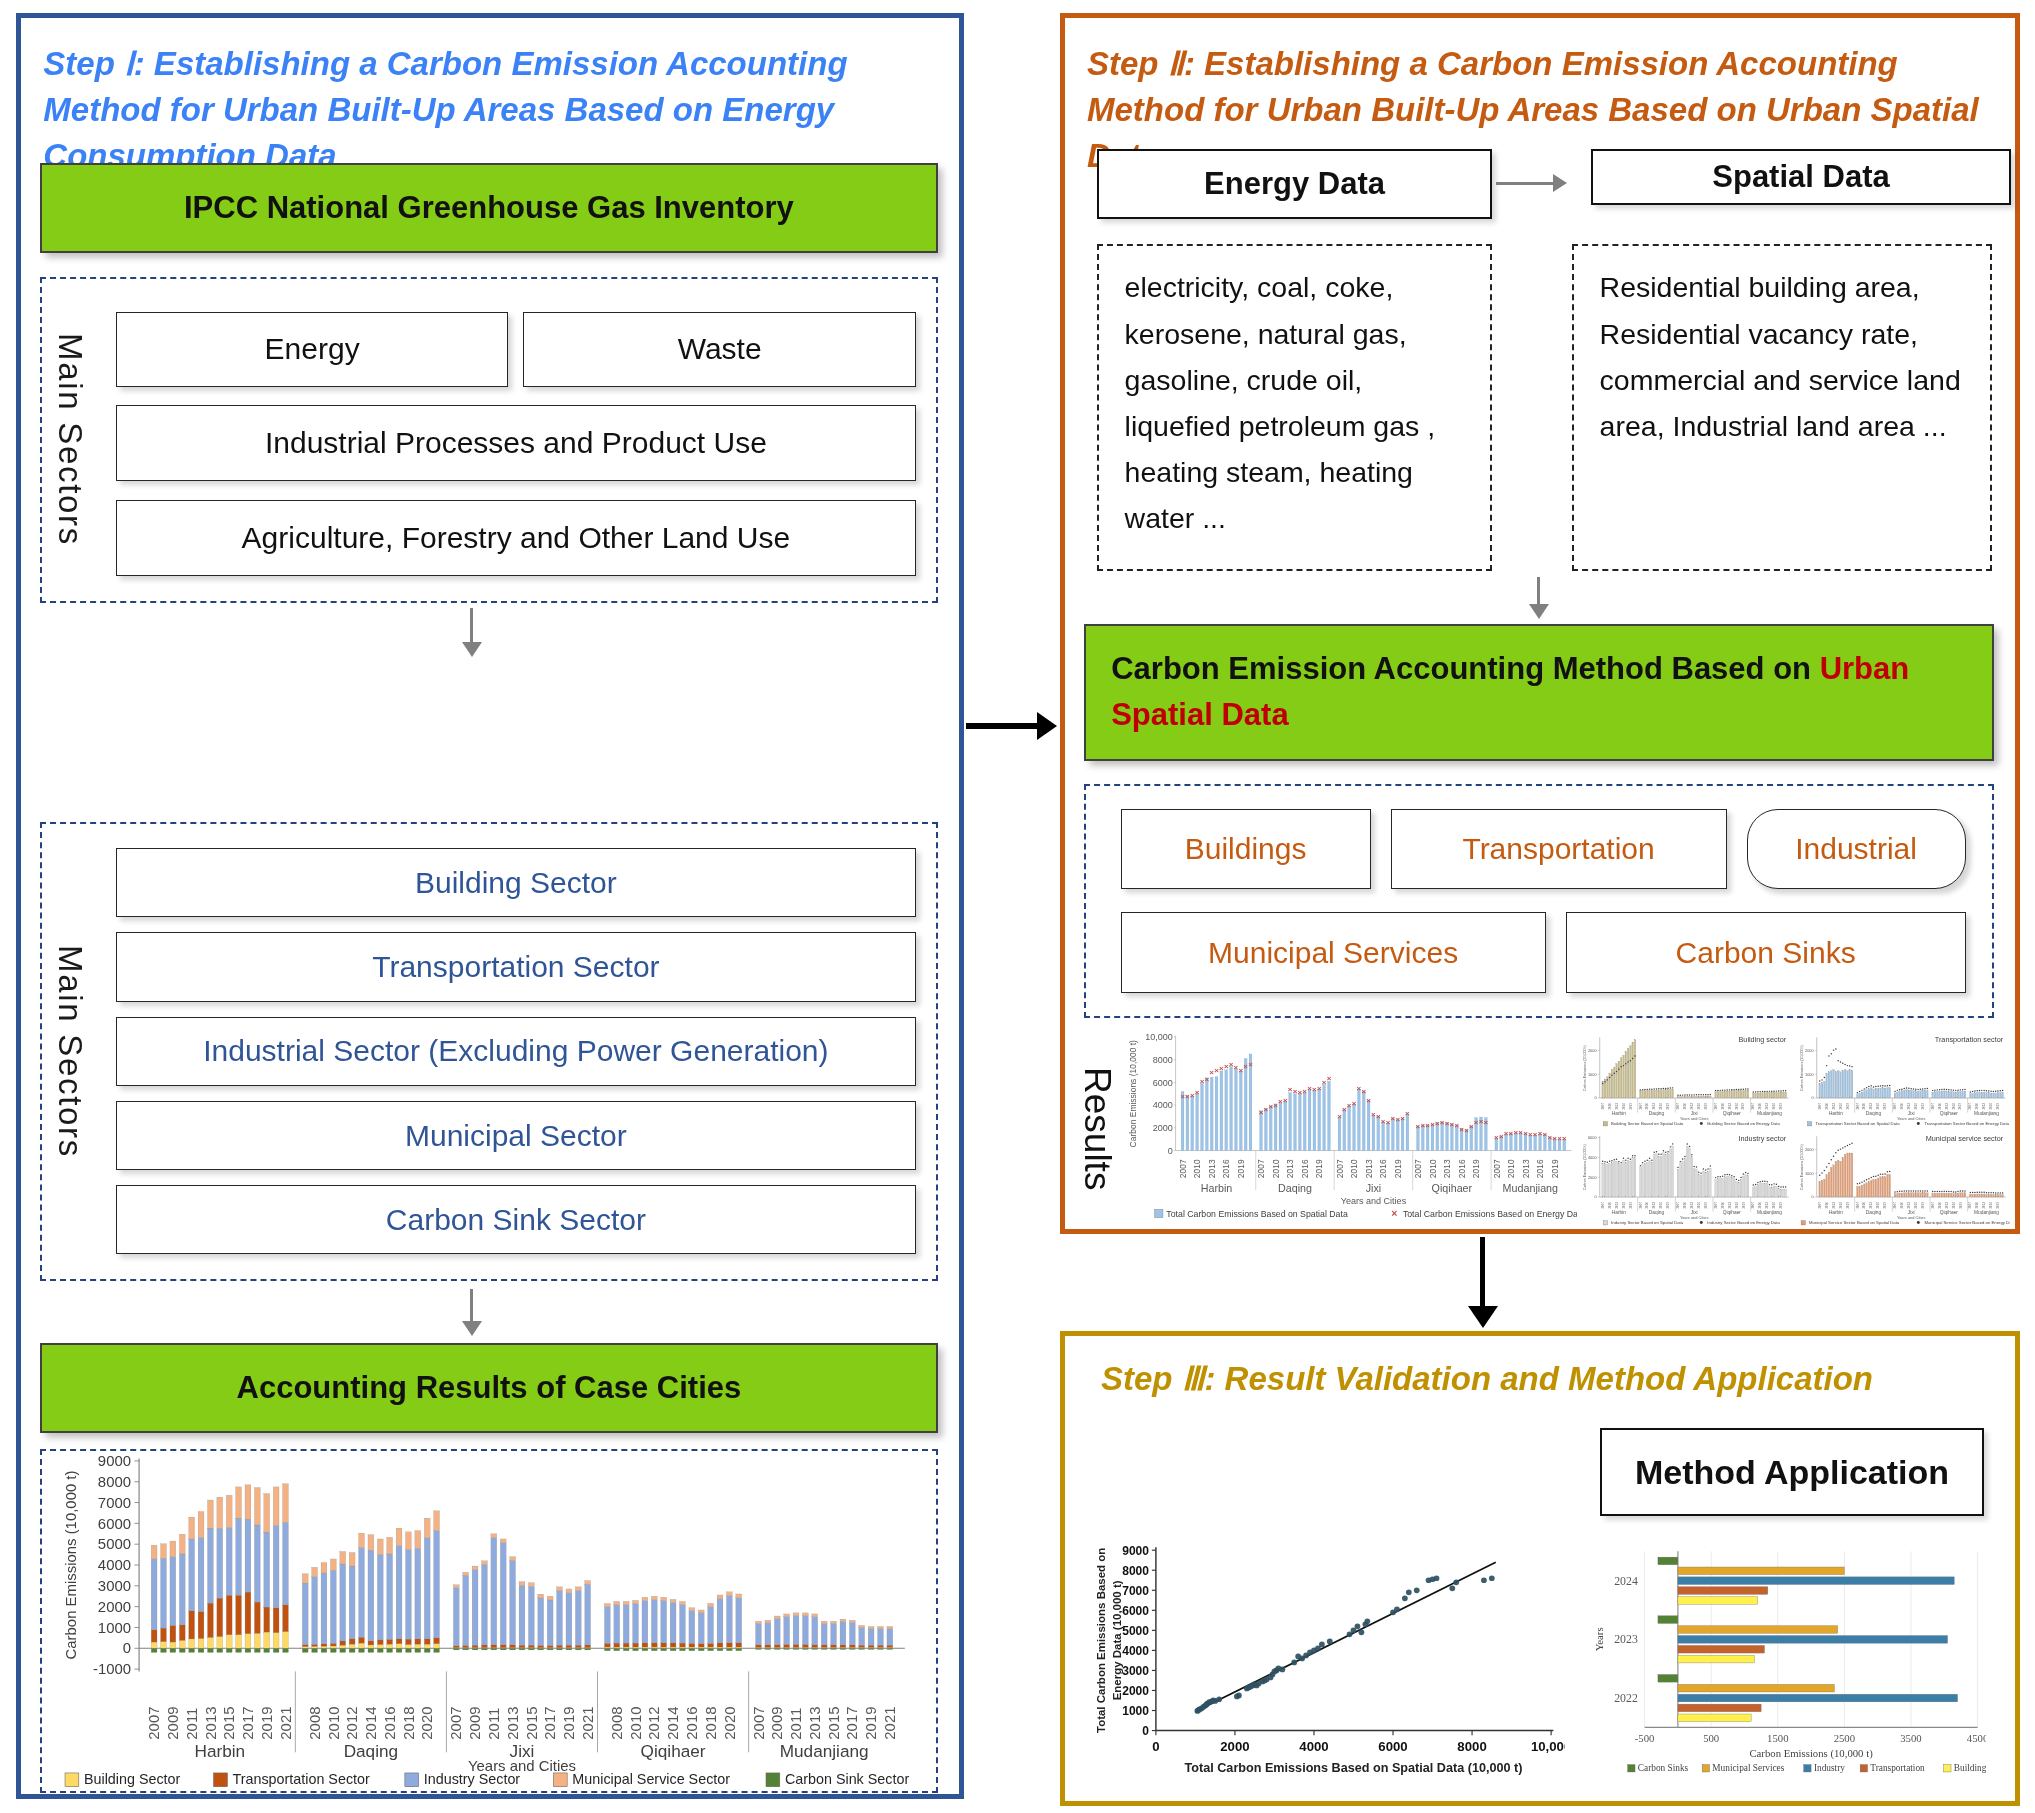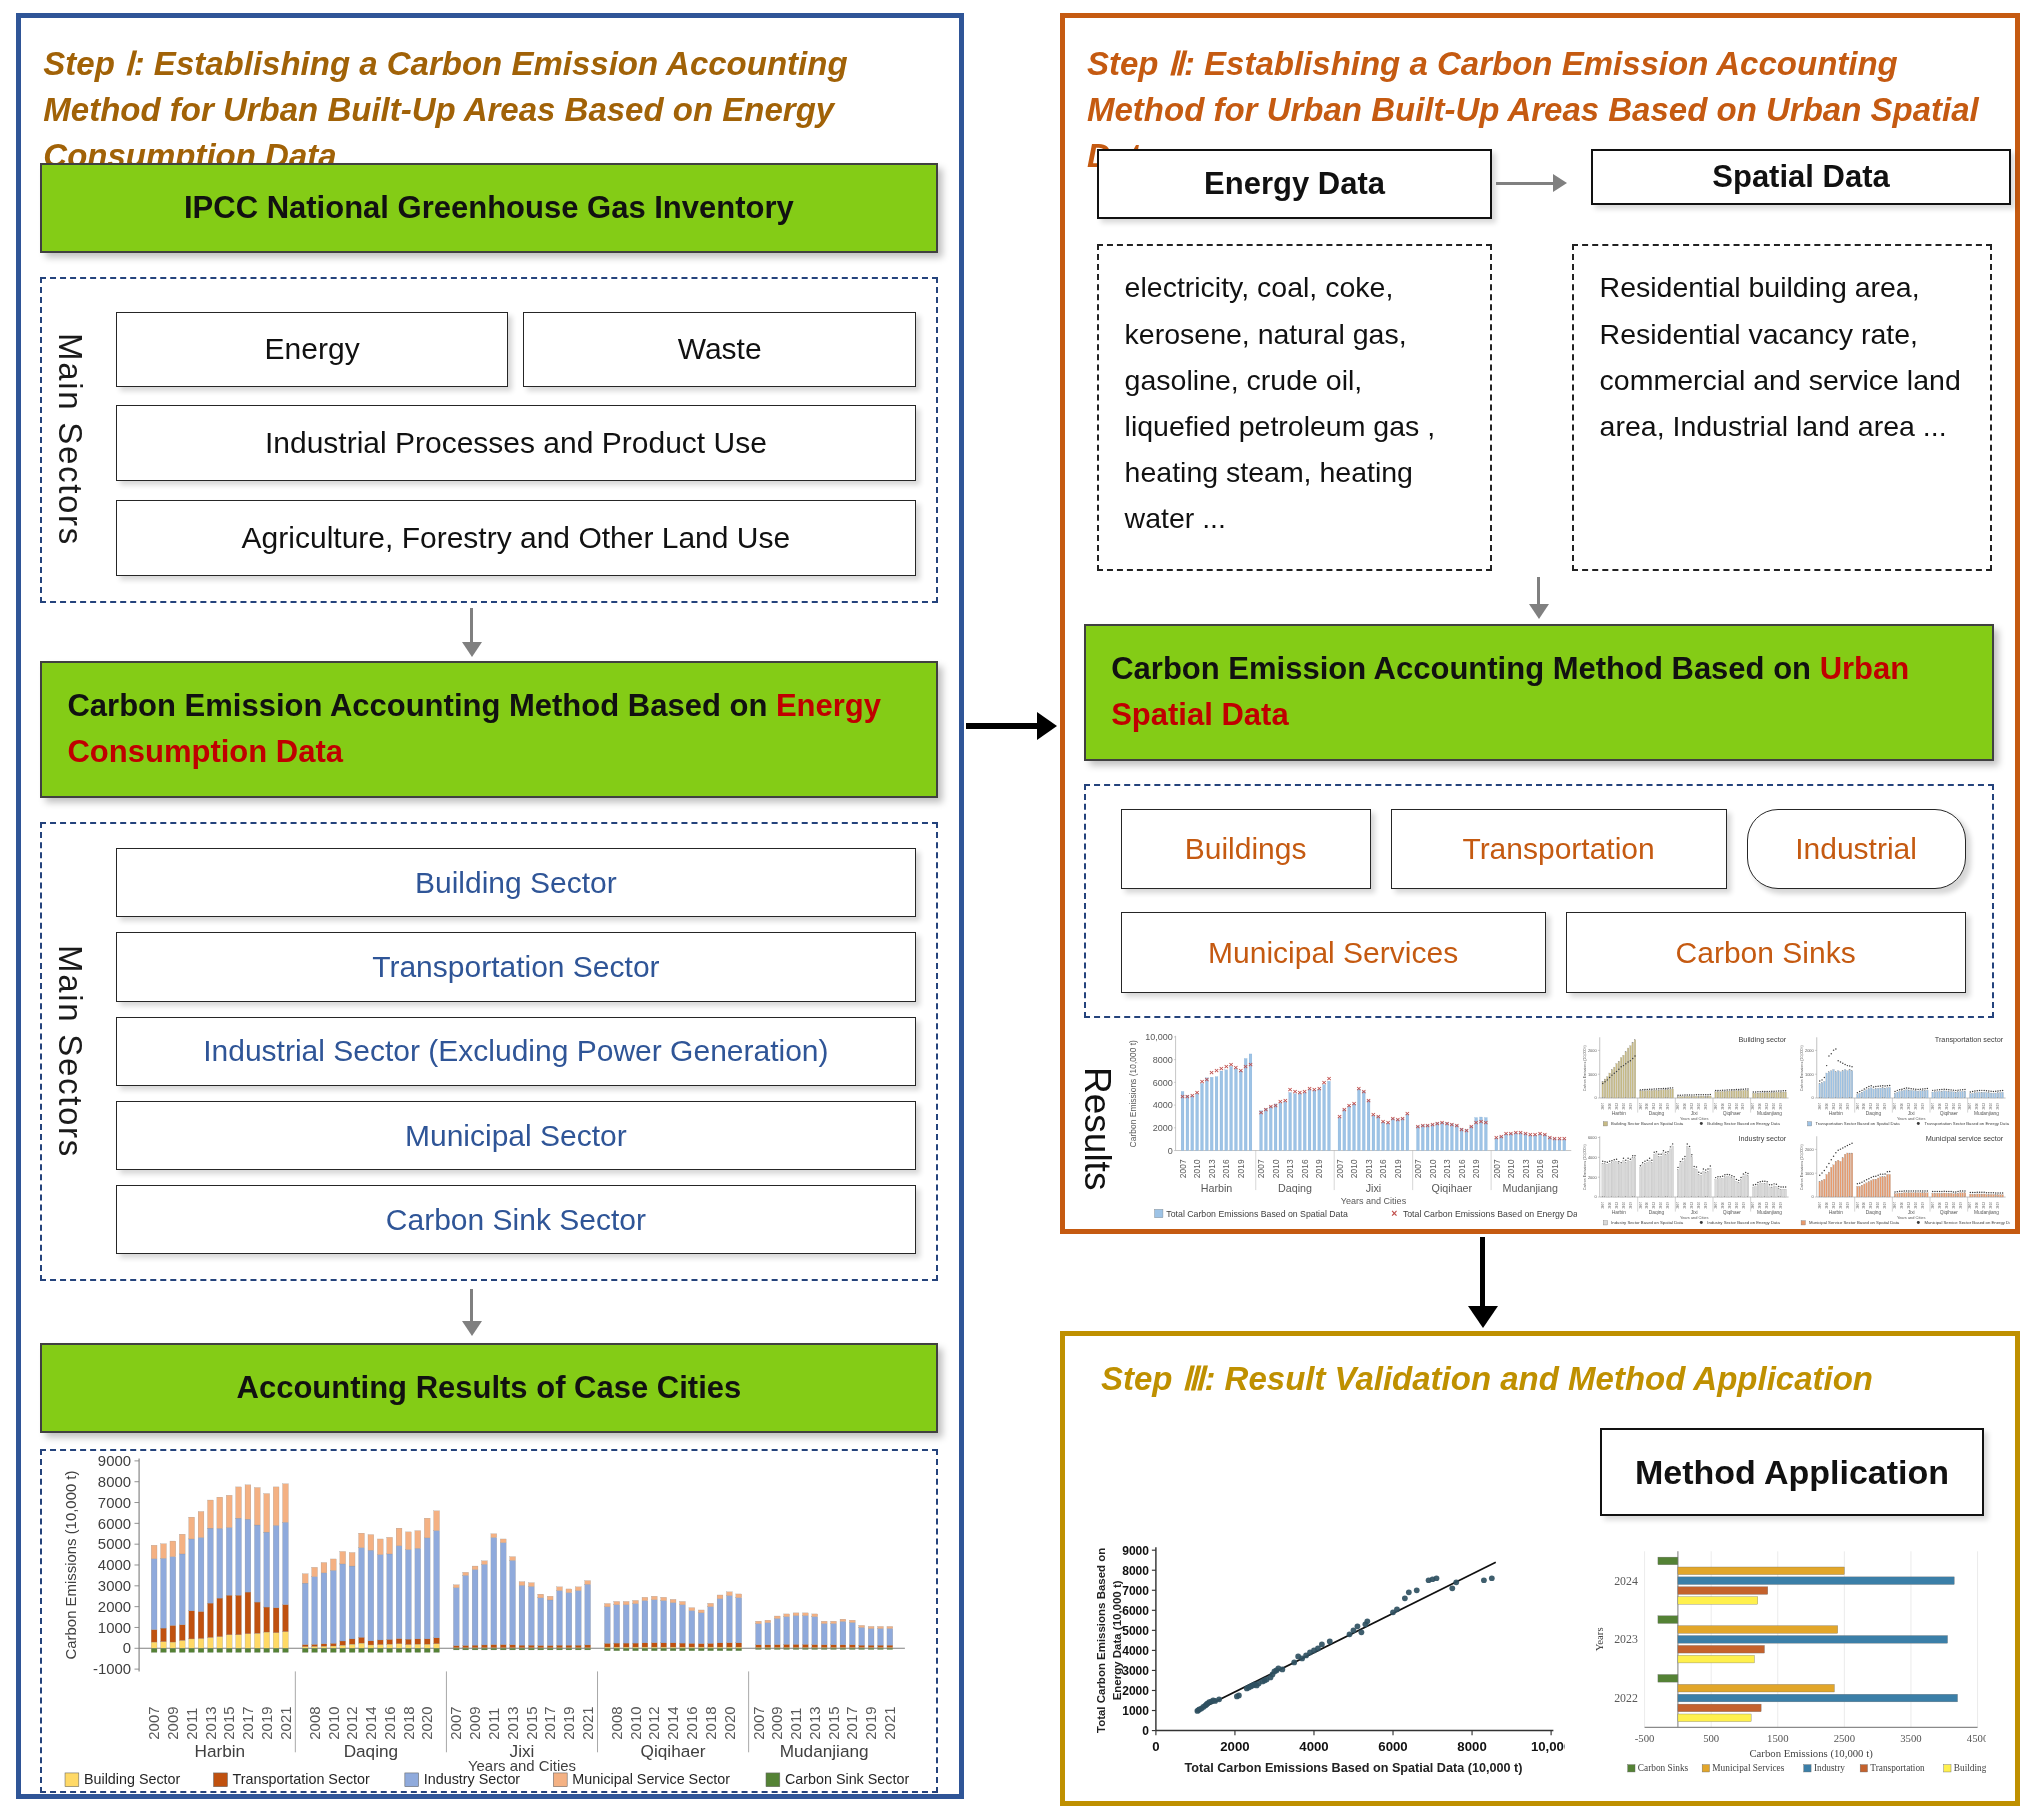--- a/index.html
+++ b/index.html
@@ -4,21 +4,21 @@
 <style>
   html,body{margin:0;padding:0;background:#fff;}
   #root{position:relative;width:2035px;height:1814px;background:#fff;
         font-family:"Liberation Sans",sans-serif;color:#111;overflow:hidden;}
   .panel{position:absolute;background:#fff;box-sizing:border-box;}
   #step1{left:16.3px;top:12.8px;width:948px;height:1786px;border:5.8px solid #2F5597;}
   #step2{left:1060px;top:12.8px;width:960px;height:1221px;border:5.8px solid #C55A11;}
   #step3{left:1060px;top:1331px;width:960px;height:475px;border:5.8px solid #BF9000;}
   .ptitle{position:absolute;top:23px;left:22px;right:22px;font-size:33px;font-weight:bold;
           font-style:italic;line-height:1.4;margin:0;}
-  #step1 .ptitle{color:#a16207;}
+  #step1 .ptitle{color:#3b82f6;}
   #step2 .ptitle{color:#C55A11;}
   #step3 .ptitle{color:#BF9000;top:20px;left:36px;}
   .graybox{position:absolute;background:#84cc16;border:2.3px solid #404040;
            box-shadow:5.2px 5.2px 7px rgba(0,0,0,.25);display:flex;align-items:center;
            font-size:31px;font-weight:bold;box-sizing:border-box;}
   .graybox.center{justify-content:center;text-align:center;}
   .graybox.left{padding:16.3px 25.6px;line-height:1.5;}
   .red{color:#C00000;}
   .dashedbox{position:absolute;border:2.9px dashed #24437C;box-sizing:border-box;}
   .dashtext{position:absolute;border:2.3px dashed #222;box-sizing:border-box;font-size:28.5px;
@@ -90,25 +90,20 @@
           <span>Agriculture, Forestry and Other Land Use</span>
           </div>
       </div>
     </div>
 
     <div class="varrow" style="left:433px;top:590px;height:49px;">
       <i class="stem"></i>
         <i class="head"></i>
     </div>
 
-    <div class="graybox left" style="left:18.6px;top:643px;width:898px;height:137px;">
-      <p style="margin:0;">
-        <span>Carbon Emission Accounting Method Based on </span><span class="red">Energy Consumption Data</span>
-      </p>
-    </div>
 
     <div class="dashedbox" style="left:18.6px;top:804px;width:898px;height:459px;">
       <div class="vlabel">
         <span>Main Sectors</span>
       </div>
       <div class="rows" style="gap:15px;">
         <div class="wbox blue">
           <span>Building Sector</span>
           </div>
         <div class="wbox blue">

